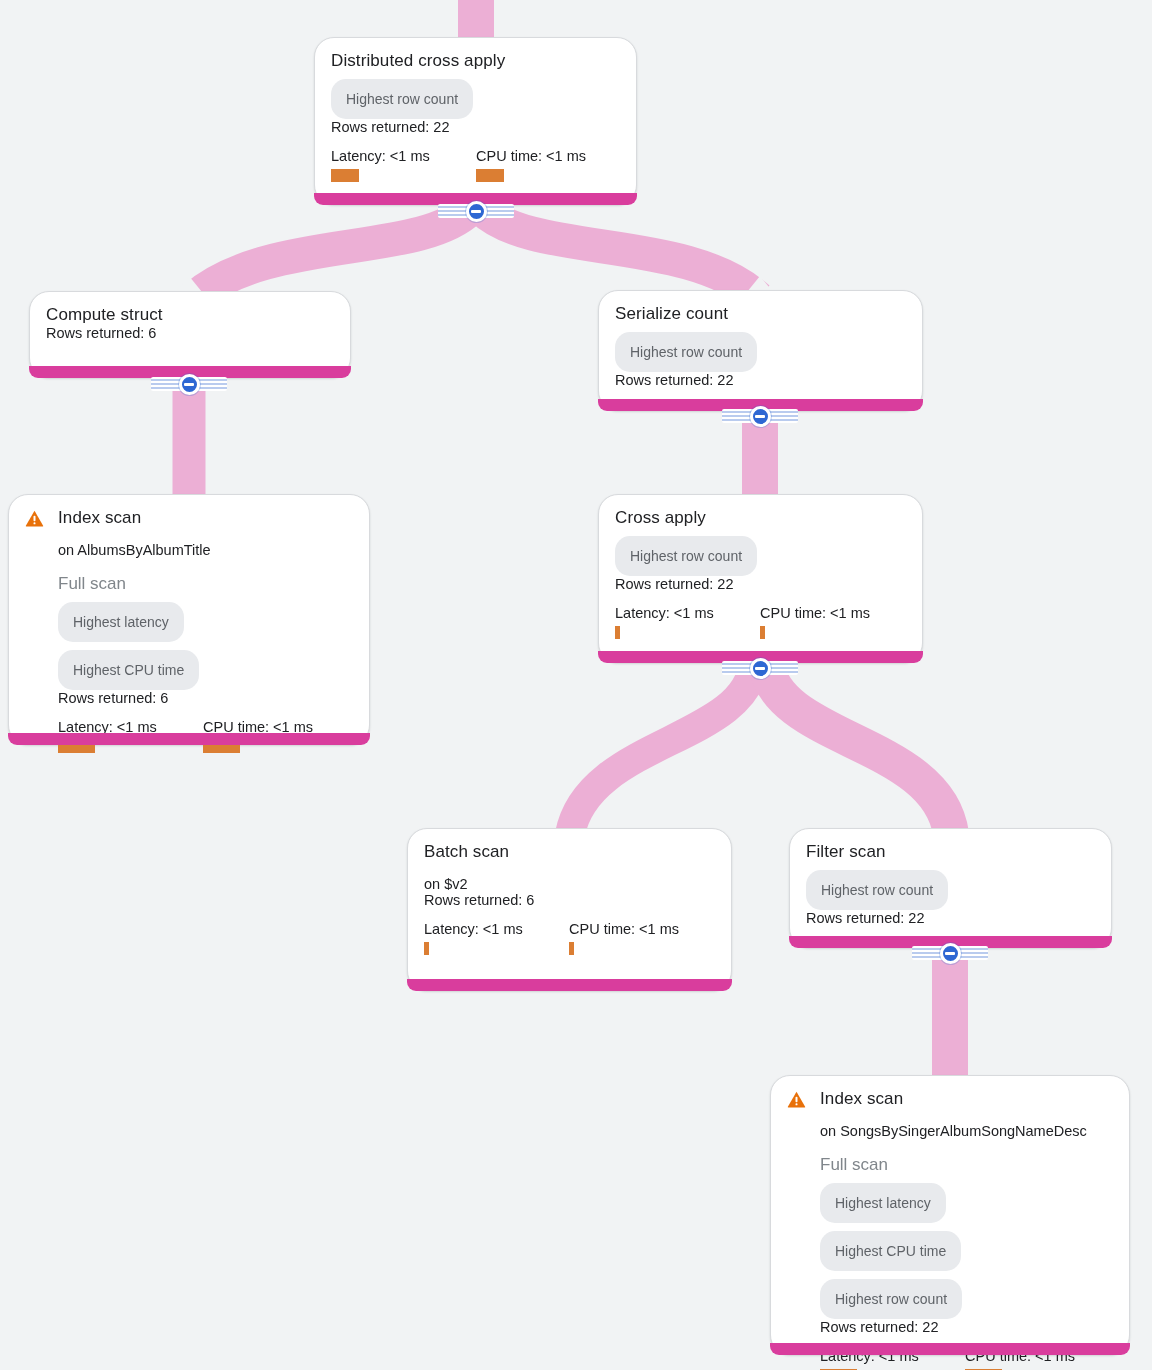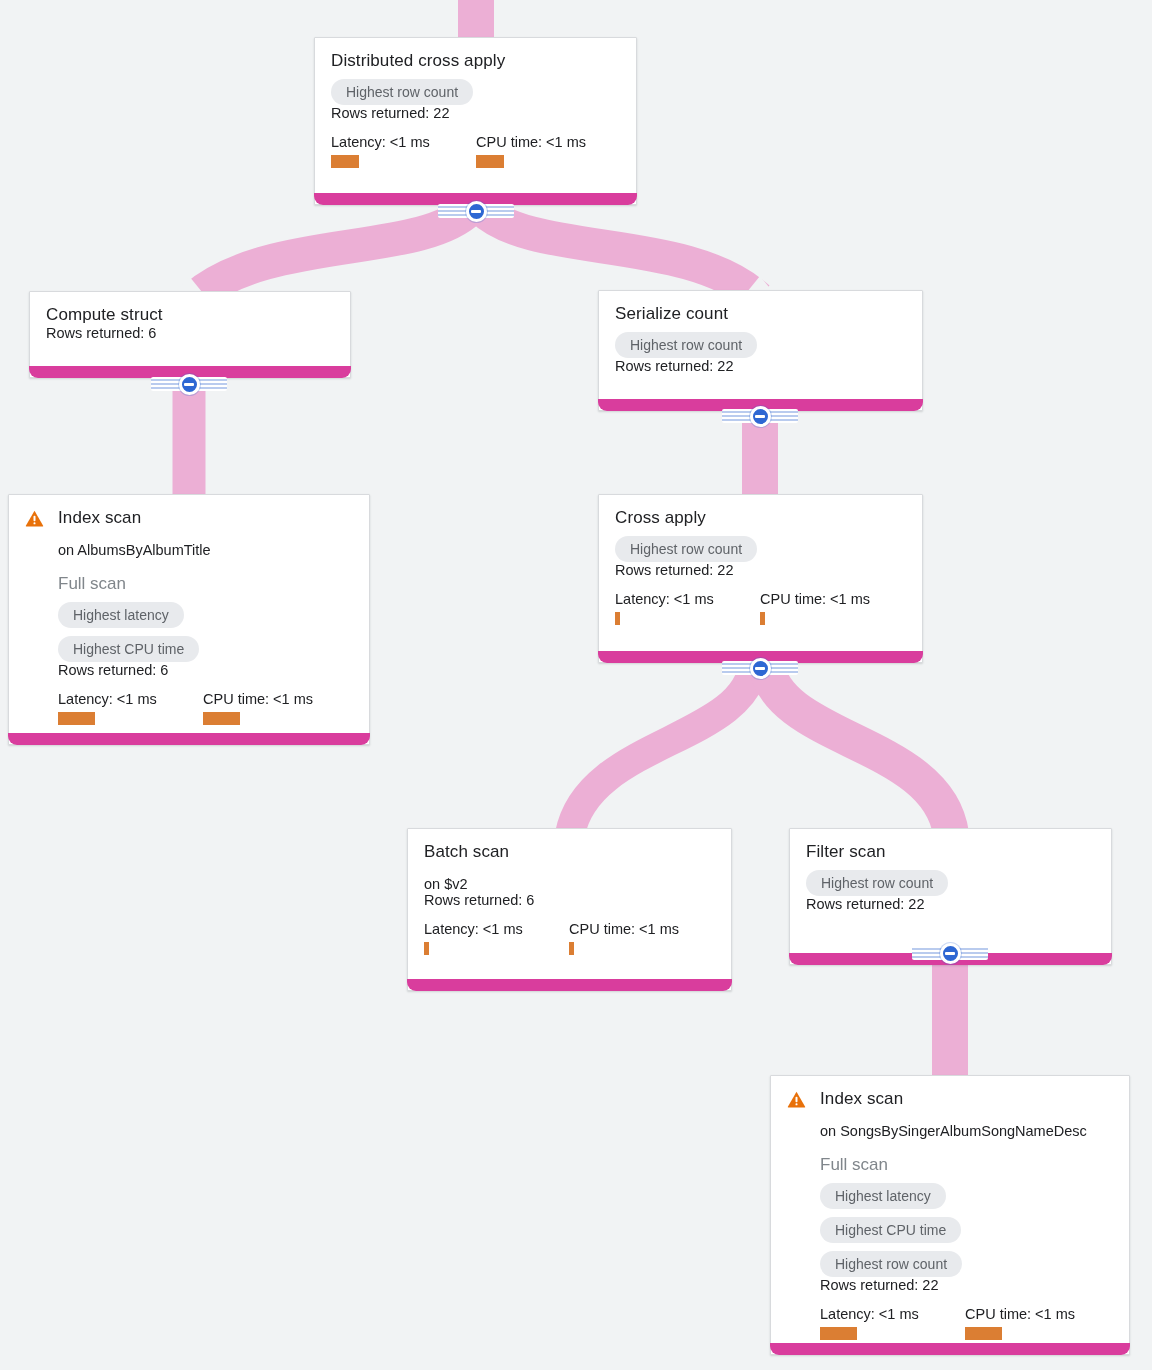--- a/index.html
+++ b/index.html
@@ -8,44 +8,44 @@
     --text:#202124; --muted:#80868B; --blue:#2E67D3; --stripe:#B9CBEE; --warn:#E8710A;
   }
   *{box-sizing:border-box;margin:0;padding:0}
   body{background:var(--bg);font-family:"Liberation Sans",sans-serif;}
   .canvas{position:relative;width:1152px;height:1370px;background:var(--bg);overflow:hidden}
   .edges{position:absolute;left:0;top:0;z-index:0}
   .ribbon{fill:none;stroke:var(--ribbon)}
   .notch{fill:var(--bg);stroke:none}
 
   .card{position:absolute;z-index:1;background:var(--card);border:1px solid var(--border);
-        border-radius:1px;box-shadow:0 1px 2px rgba(60,64,67,.18)}
+        border-radius:20px;box-shadow:0 1px 2px rgba(60,64,67,.18)}
   .foot{position:absolute;left:-1px;right:-1px;bottom:-1px;height:12px;background:var(--magenta);
         border-radius:0 0 9px 9px}
   .body{padding:13px 16px 0 16px}
   .body.with-icon{display:grid;grid-template-columns:33px 1fr}
   .wicon{padding-top:2px}
   .title{font-size:17px;font-weight:500;color:var(--text);letter-spacing:.1px}
   .on{font-size:14.5px;color:var(--text);margin-top:14px}
   .note{font-size:17px;color:var(--muted);margin-top:16px}
   .badge{display:table;background:var(--badge-bg);color:var(--badge-text);font-size:14px;
-         padding:5px 15px;border-radius:15px;margin-top:8px;white-space:nowrap}
+         padding:12px 15px;border-radius:15px;margin-top:8px;white-space:nowrap}
   .rows{font-size:14.5px;color:var(--text);}
   .metrics{display:grid;grid-template-columns:145px auto;margin-top:13px}
   .lbl{font-size:14.5px;color:var(--text)}
   .bar{height:13px;background:var(--orange);margin-top:5px}
 
   
   .n1{left:314px;top:37px;width:323px;height:168px}
   .n2{left:29px;top:291px;width:322px;height:87px}
   .n3{left:598px;top:290px;width:325px;height:121px}
   .n4{left:8px;top:494px;width:362px;height:251px}
   .n5{left:598px;top:494px;width:325px;height:169px}
   .n6{left:407px;top:828px;width:325px;height:163px}
-  .n7{left:789px;top:828px;width:323px;height:137px}
+  .n7{left:789px;top:828px;width:323px;height:120px}
   .n8{left:770px;top:1075px;width:360px;height:280px}
 
   .collapse{position:absolute;z-index:2;width:76px;height:26px;transform:translate(-50%,-50%);
             display:flex;align-items:center;justify-content:center;cursor:pointer}
   .stripes{position:absolute;left:0;right:0;top:50%;transform:translateY(-50%);height:14px;
            border-radius:2px;background:repeating-linear-gradient(to bottom,#fff 0 2px,var(--stripe) 2px 4px)}
   .circle{position:relative;width:21px;height:21px;background:var(--blue);border:3px solid #fff;
           border-radius:50%;display:flex;align-items:center;justify-content:center;
           box-shadow:0 0 0 1px rgba(46,103,211,.25)}
   .minus{width:10px;height:3px;background:#fff;border-radius:1px}

